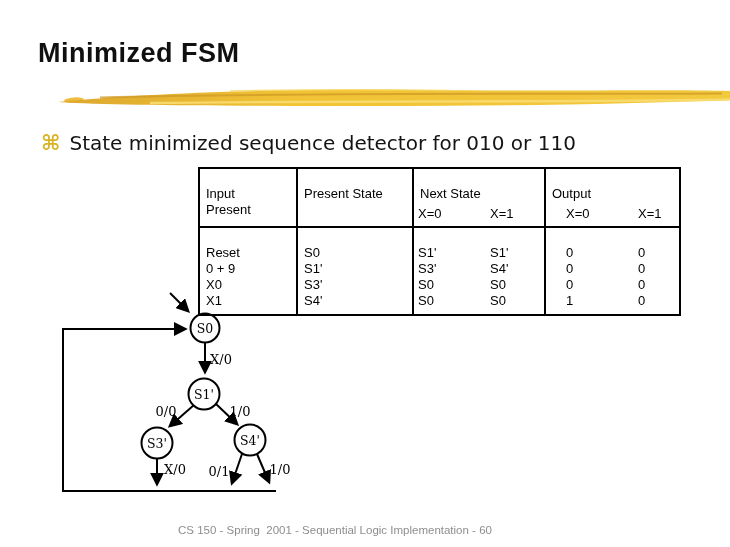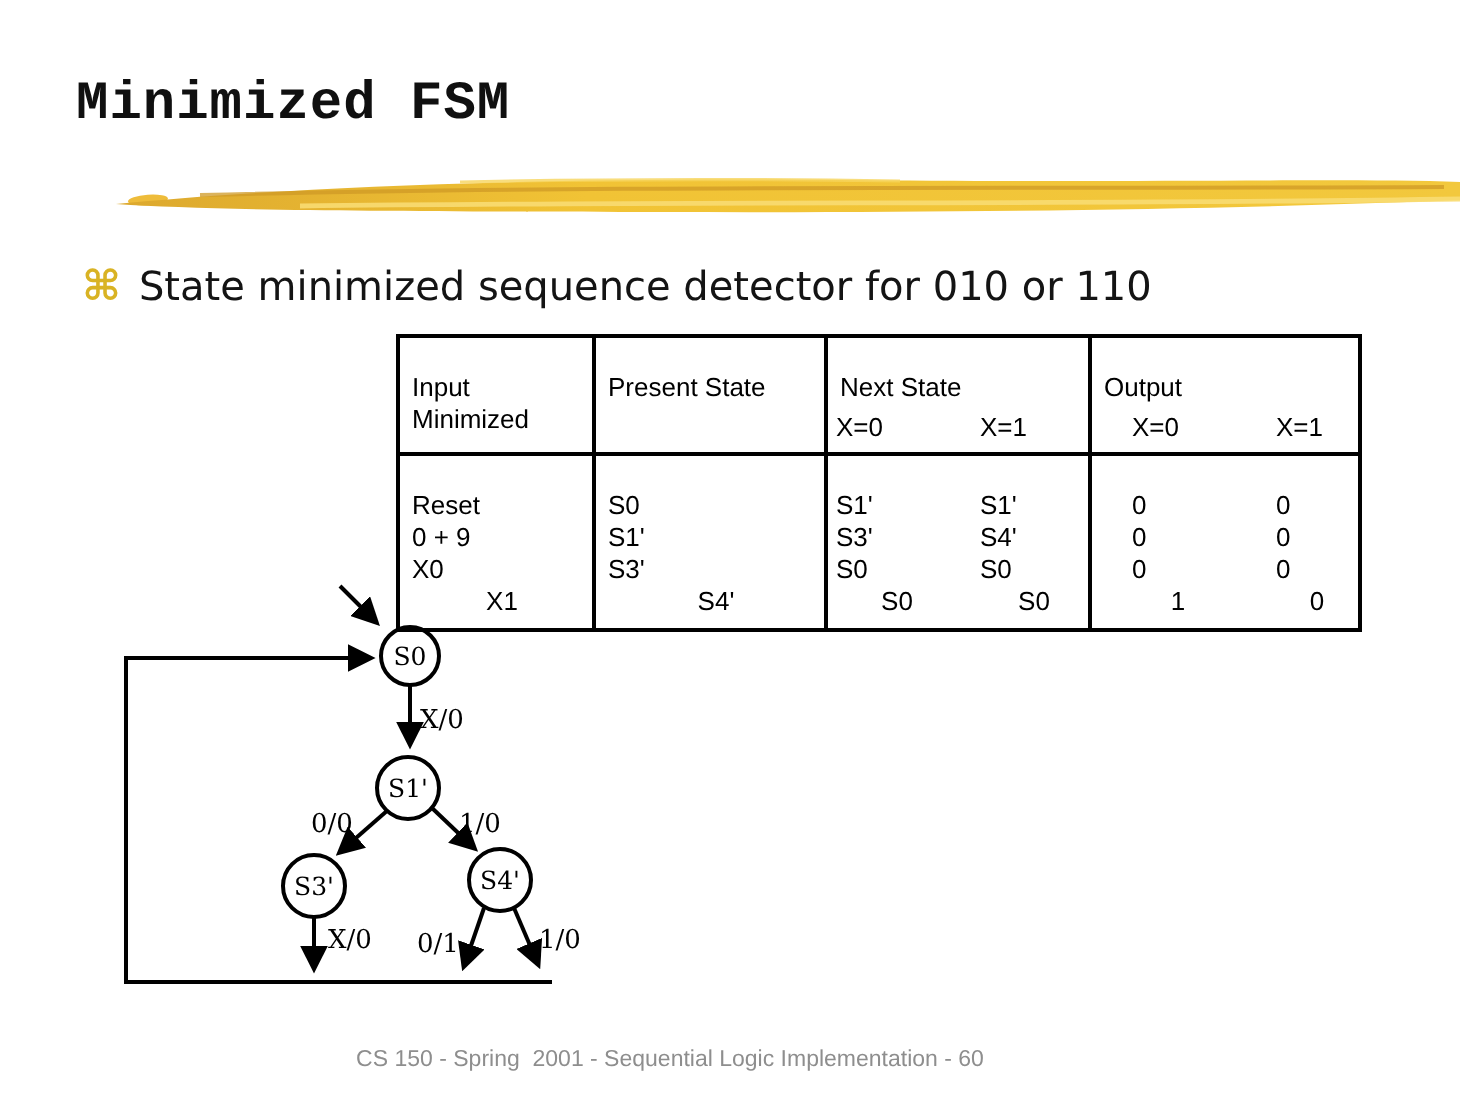--- a/index.html
+++ b/index.html
@@ -4,21 +4,21 @@
 <style>
   html,body{margin:0;padding:0;background:#ffffff;}
   .slide{
     position:relative;width:730px;height:547px;background:#ffffff;
     font-family:"DejaVu Sans",sans-serif;overflow:hidden;
   }
   
   .title{
     position:absolute;left:38px;top:38px;margin:0;
     font-size:27px;font-weight:bold;color:#101010;letter-spacing:.5px;
-    font-family:Liberation Mono, monospace;
+    font-family:Liberation Sans, sans-serif;
   }
   
   .bullet-line{
     position:absolute;left:41px;top:132px;display:flex;align-items:flex-start;
     font-size:20px;color:#141414;white-space:nowrap;
   }
   .bullet-glyph{
     font-size:21px;line-height:23px;color:#d9b324;margin-right:9px;font-weight:bold;
   }
   .bullet-text{line-height:23px;}
@@ -39,21 +39,21 @@
   th.h-present{vertical-align:bottom;padding-left:12px;}
   th.h-span{text-align:center;padding-left:0;}
   .c-ns0{padding-left:4px !important;width:61px;}
   .c-ns1{padding-left:11px !important;width:54px;}
   .c-o0{padding-left:20px !important;width:45px;}
   .c-o1{padding-left:26px !important;width:41px;}
   col.c1{width:98px;} col.c2{width:116px;}
   col.c3{width:65px;} col.c4{width:65px;}
   col.c5{width:67px;} col.c6{width:67px;}
   tbody tr:first-child td{padding-top:17px;}
-  tbody tr:last-child td{padding-bottom:5px;text-align:center;}
+  tbody tr:last-child td{padding-bottom:5px;}
   td.pcol{padding-left:12px;}
   
   svg.gfx{position:absolute;left:0;top:0;width:730px;height:547px;}
   .dg-line{stroke:#000;stroke-width:2;fill:none;}
   .dg-circle{stroke:#000;stroke-width:2;fill:#fff;}
   .dg-label{font-family:"DejaVu Serif","Liberation Serif",serif;font-size:13px;fill:#000;text-anchor:middle;}
   .dg-state{font-family:"DejaVu Serif","Liberation Serif",serif;font-size:12.5px;fill:#000;text-anchor:middle;}
   
   .footer{
     position:absolute;left:0;top:524px;width:670px;text-align:center;
@@ -132,21 +132,21 @@
         <col class="c2">
         <col class="c3">
         <col class="c4">
         <col class="c5">
         <col class="c6">
     </colgroup>
     <thead>
       <tr>
         <th rowspan="2" class="hb">
           <div>Input</div>
-          <div>Minimized</div>
+          <div>Present</div>
         </th>
         <th rowspan="2" class="gb hb h-present">Present State</th>
         <th colspan="2" class="gb h-span">Next State</th>
         <th colspan="2" class="gb h-span">Output</th>
       </tr>
       <tr class="sub">
         <th class="gb hb c-ns0">X=0</th>
         <th class="hb c-ns1">X=1</th>
         <th class="gb hb c-o0">X=0</th>
         <th class="hb c-o1">X=1</th>

